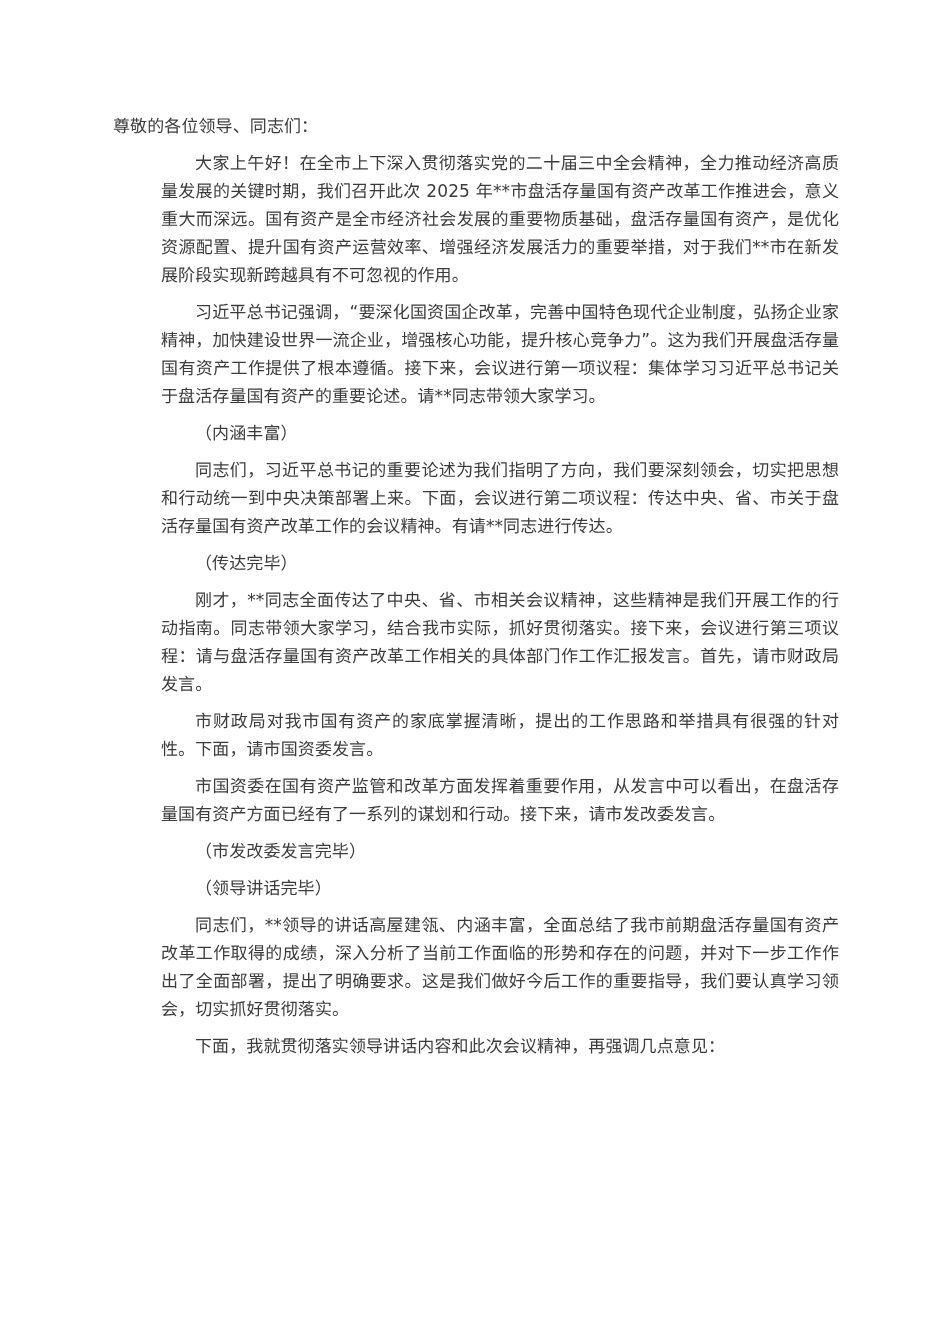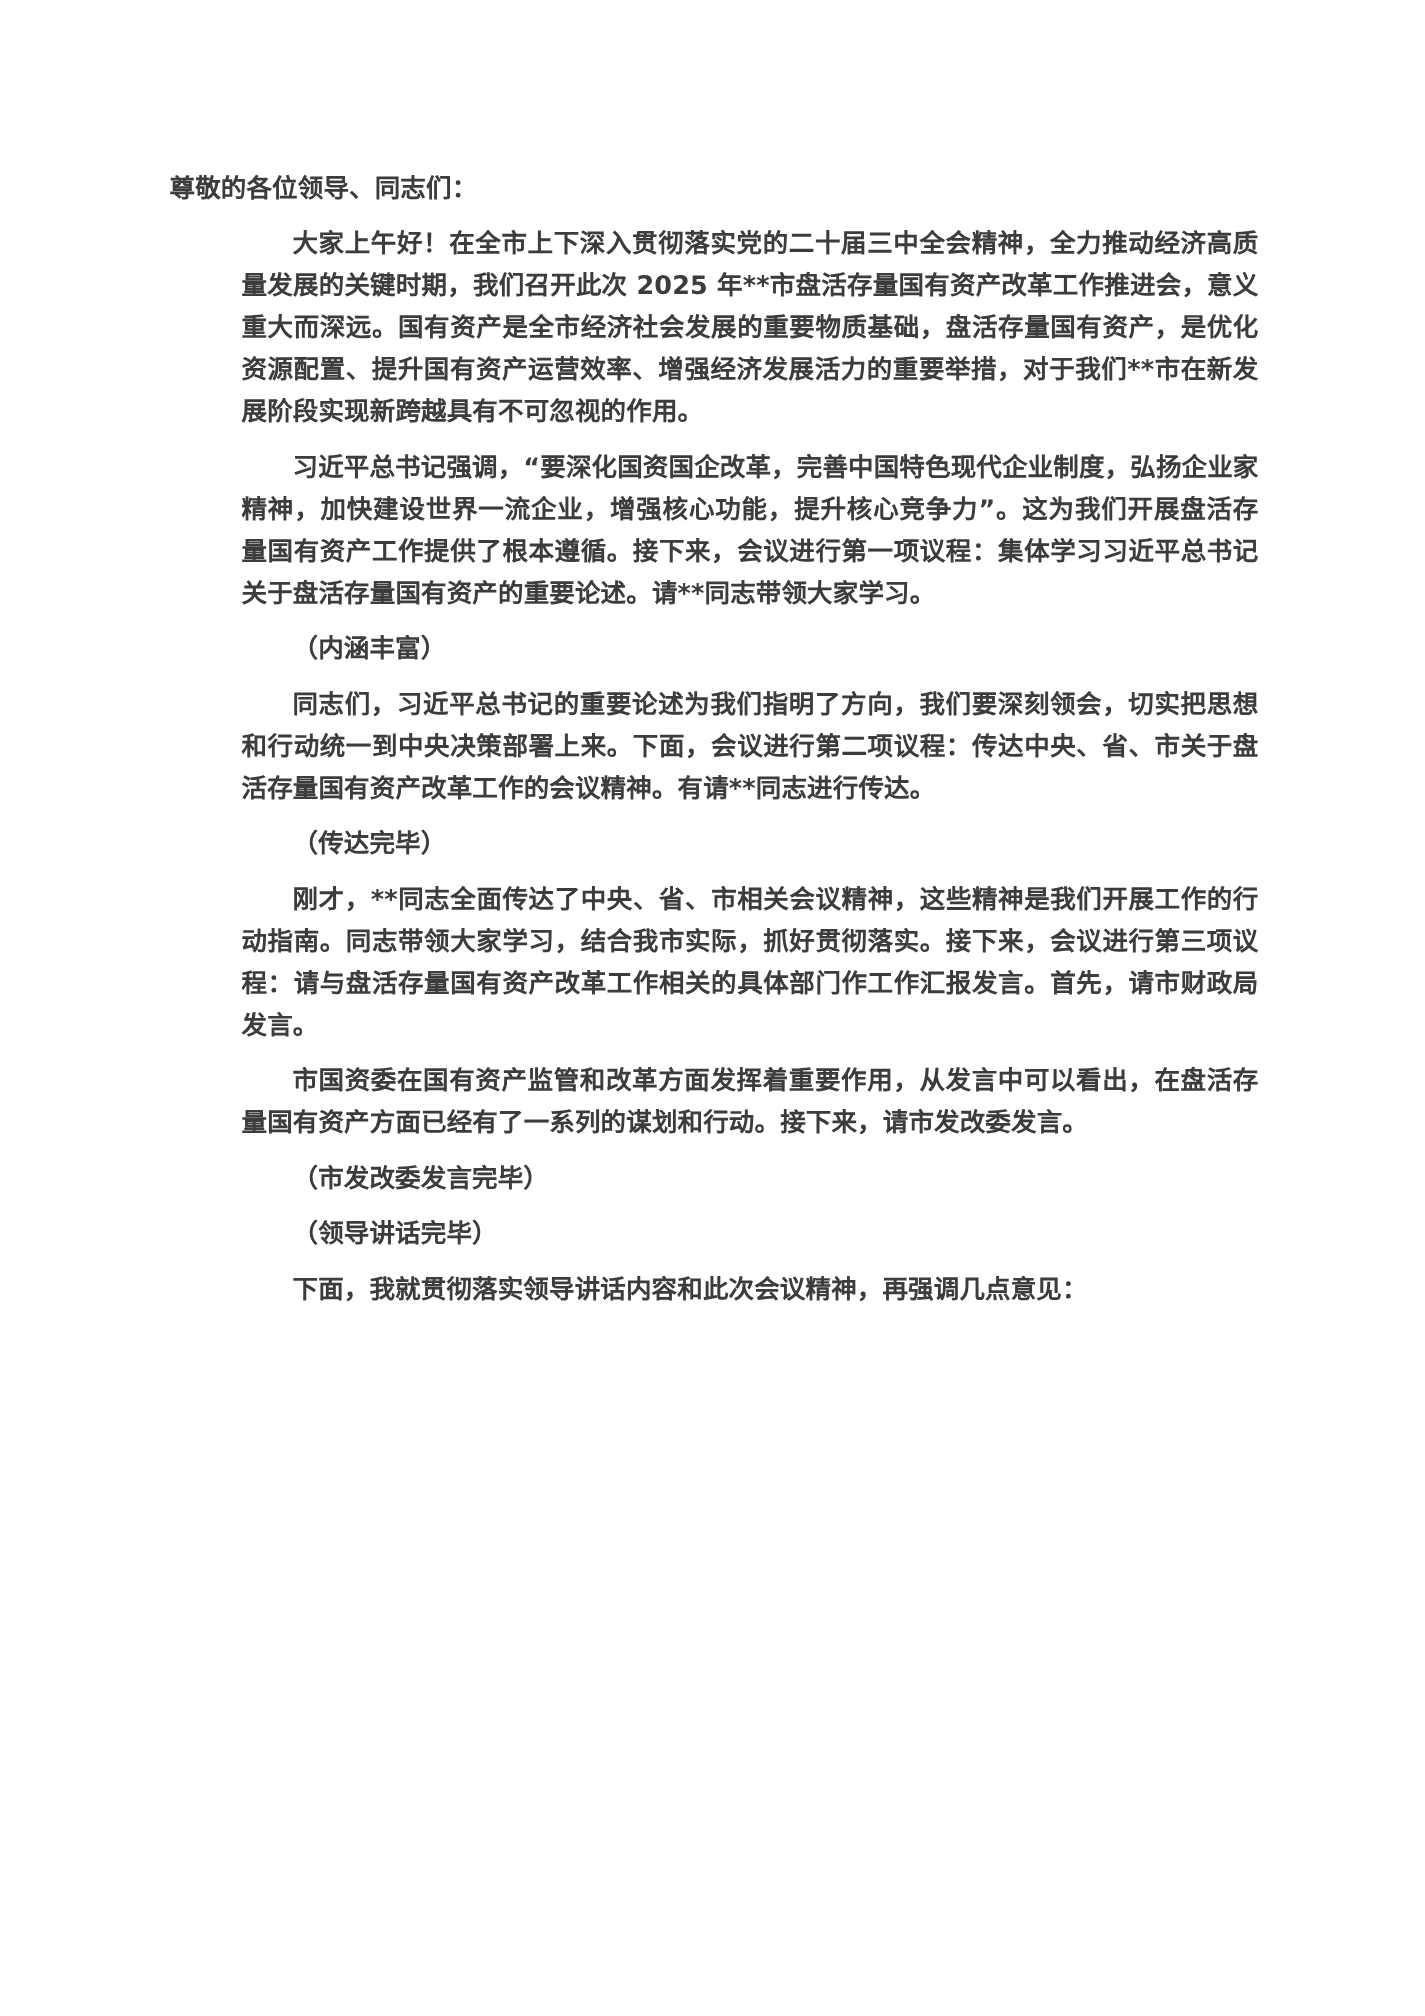--- a/index.html
+++ b/index.html
@@ -30,21 +30,21 @@
   p.para {
     margin: 0 0 0 0;
     padding: 0;
     color: #3c3c3c;
     font-size: 17px;
     line-height: 28px;
     text-align: justify;
     text-justify: inter-ideograph;
     letter-spacing: 0.1px;
     word-break: break-all;
-    font-weight: 700;
+    font-weight: 400;
   }
   
   p.salutation {
     text-indent: 0;
     margin-bottom: 8px;
   }
   
   p.indent {
     text-indent: 2em;
   }
@@ -64,19 +64,21 @@
 <div class="page">
   <div class="doc-body">
     <p class="para salutation">尊敬的各位领导、同志们：</p>
     <div id="blocks-host">
         <p class="para gap indent">大家上午好！在全市上下深入贯彻落实党的二十届三中全会精神，全力推动经济高质量发展的关键时期，我们召开此次 2025 年**市盘活存量国有资产改革工作推进会，意义重大而深远。国有资产是全市经济社会发展的重要物质基础，盘活存量国有资产，是优化资源配置、提升国有资产运营效率、增强经济发展活力的重要举措，对于我们**市在新发展阶段实现新跨越具有不可忽视的作用。</p>
         <p class="para gap indent">习近平总书记强调，“要深化国资国企改革，完善中国特色现代企业制度，弘扬企业家精神，加快建设世界一流企业，增强核心功能，提升核心竞争力”。这为我们开展盘活存量国有资产工作提供了根本遵循。接下来，会议进行第一项议程：集体学习习近平总书记关于盘活存量国有资产的重要论述。请**同志带领大家学习。</p>
         <p class="para gap marker">（内涵丰富）</p>
         <p class="para gap indent">同志们，习近平总书记的重要论述为我们指明了方向，我们要深刻领会，切实把思想和行动统一到中央决策部署上来。下面，会议进行第二项议程：传达中央、省、市关于盘活存量国有资产改革工作的会议精神。有请**同志进行传达。</p>
         <p class="para gap marker">（传达完毕）</p>
         <p class="para gap indent">刚才，**同志全面传达了中央、省、市相关会议精神，这些精神是我们开展工作的行动指南。同志带领大家学习，结合我市实际，抓好贯彻落实。接下来，会议进行第三项议程：请与盘活存量国有资产改革工作相关的具体部门作工作汇报发言。首先，请市财政局发言。</p>
+        <p class="para gap indent">市财政局对我市国有资产的家底掌握清晰，提出的工作思路和举措具有很强的针对性。下面，请市国资委发言。</p>
         <p class="para gap indent">市国资委在国有资产监管和改革方面发挥着重要作用，从发言中可以看出，在盘活存量国有资产方面已经有了一系列的谋划和行动。接下来，请市发改委发言。</p>
         <p class="para gap marker">（市发改委发言完毕）</p>
         <p class="para gap marker">（领导讲话完毕）</p>
+        <p class="para gap indent">同志们，**领导的讲话高屋建瓴、内涵丰富，全面总结了我市前期盘活存量国有资产改革工作取得的成绩，深入分析了当前工作面临的形势和存在的问题，并对下一步工作作出了全面部署，提出了明确要求。这是我们做好今后工作的重要指导，我们要认真学习领会，切实抓好贯彻落实。</p>
         <p class="para gap indent">下面，我就贯彻落实领导讲话内容和此次会议精神，再强调几点意见：</p>
       </div>
   </div>
 </div>
 
 </body></html>

